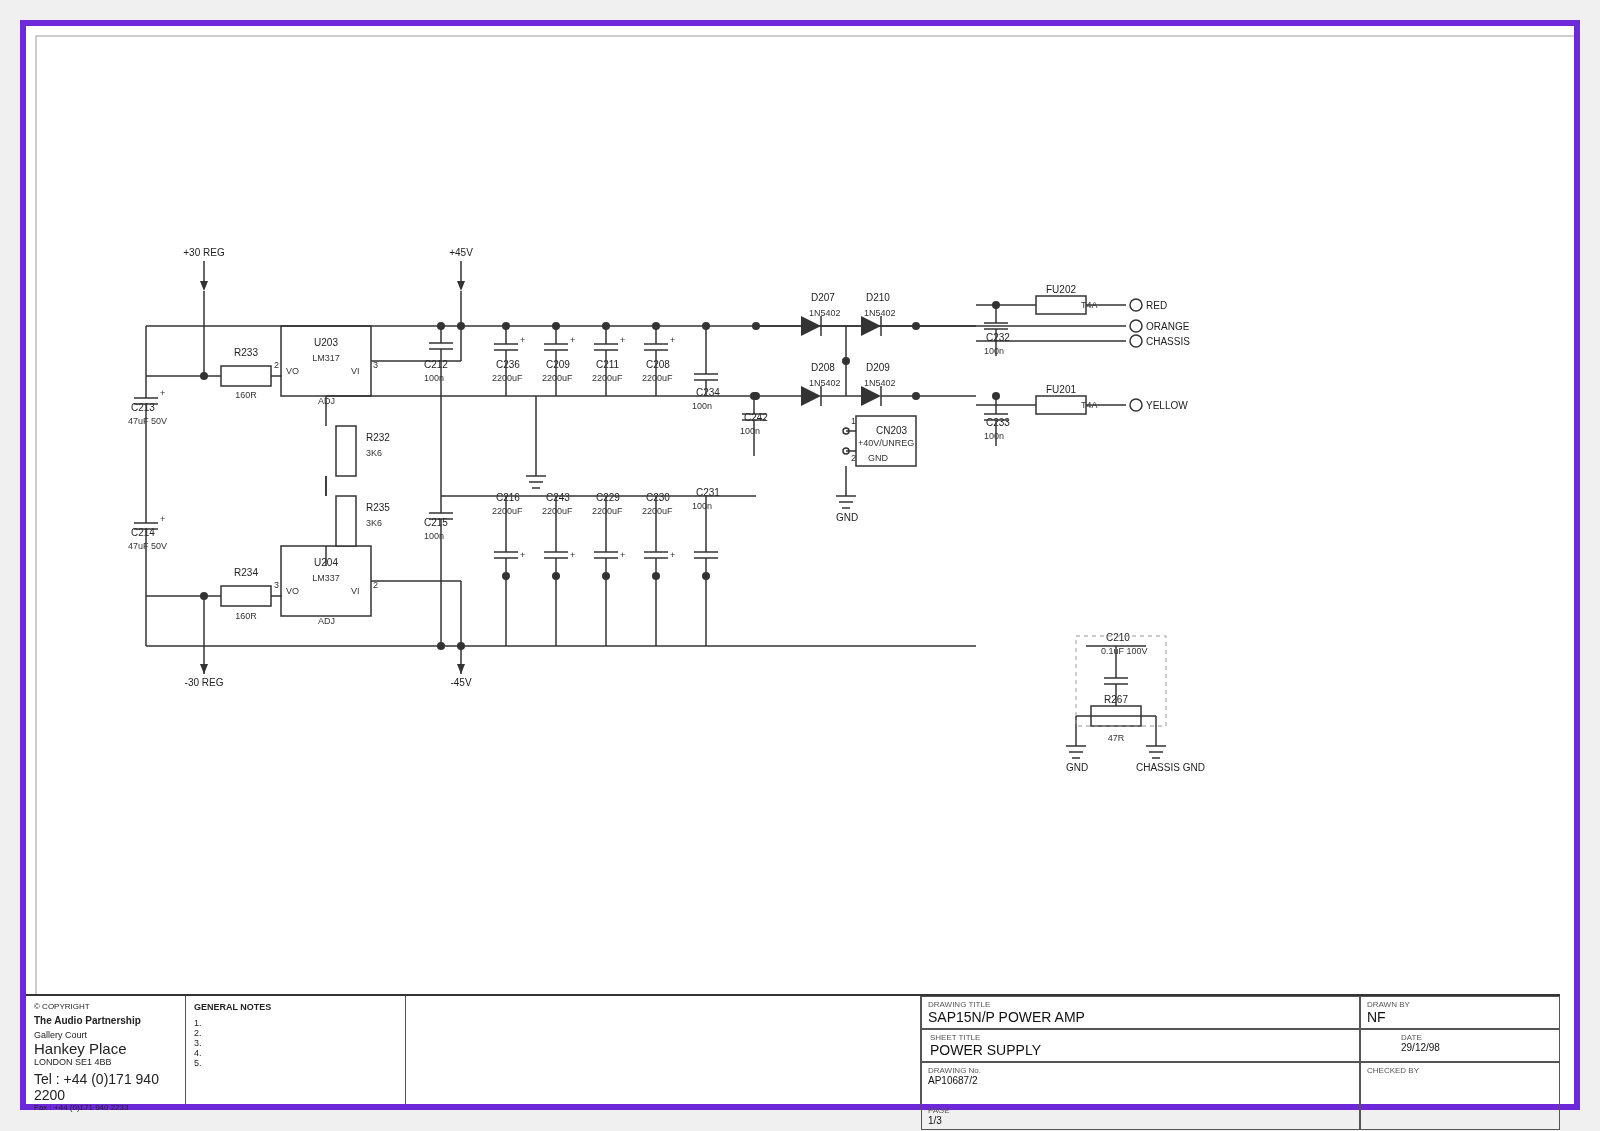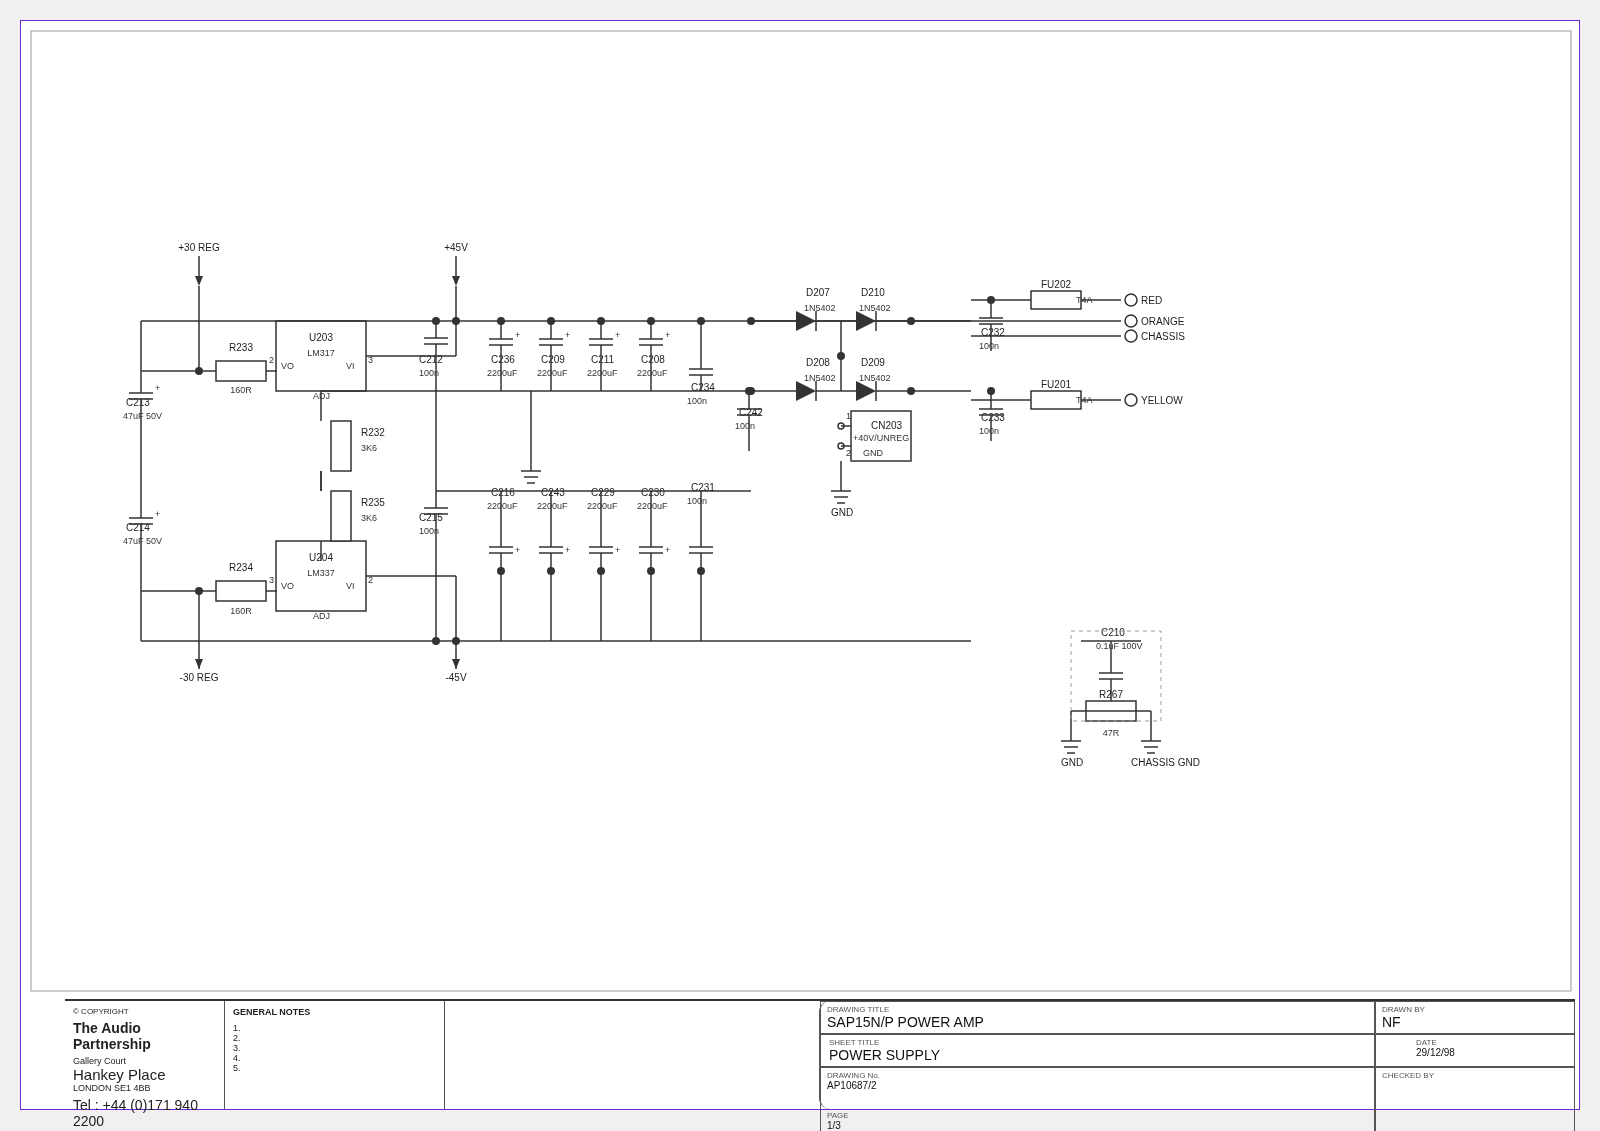--- a/index.html
+++ b/index.html
@@ -8,69 +8,67 @@
       height: 1131px;
       background: #f0f0f0;
       font-family: Arial, sans-serif;
       overflow: hidden;
     }
     #main-container {
       width: 1560px;
       height: 1090px;
       margin: 20px auto;
       background: #fff;
-      border: 1px solid #6d28d9;
+      border: 6px solid #6d28d9;
       position: relative;
     }
     
     #schematic-area {
       position: absolute;
       top: 0;
       left: 0;
       right: 0;
       bottom: 110px;
       background: #fff;
       overflow: hidden;
     }
     
     #title-block {
       position: absolute;
       bottom: 0;
       left: 0;
-      right: 4px;
+      right: 14px;
       height: 110px;
       border-top: 2px solid #333;
       display: flex;
       flex-direction: row;
-      margin-left: 44px;
     }
     .tb-copyright {
       width: 160px;
       border-right: 1px solid #555;
       padding: 6px 8px;
       font-size: 9px;
       color: #222;
     }
     .tb-notes {
       width: 220px;
       border-right: 1px solid #555;
       padding: 6px 8px;
       font-size: 9px;
       color: #222;
     }
     .tb-spacer {
       flex: 1;
     }
     .tb-right {
-      width: 756px;
+      width: 640px;
       border-left: 1px solid #555;
       display: grid;
       grid-template-columns: 1fr 200px;
       grid-template-rows: 1fr 1fr 1fr;
-      border-radius: 11px;
     }
     .tb-cell {
       border: 1px solid #555;
       padding: 3px 6px;
       font-size: 9px;
       color: #222;
     }
     .tb-cell-label {
       font-size: 8px;
       color: #555;
@@ -485,21 +483,21 @@
 
       <rect x="1050" y="610" width="90" height="90" stroke="#999" stroke-width="1" fill="none" stroke-dasharray="4"></rect>
 
     </svg>
   </div>
 
   <div id="title-block">
 
     <div class="tb-copyright">
       <div style="font-size:8px;margin-bottom:4px;">© COPYRIGHT</div>
-      <div style="font-size:14px;font-weight:bold;margin-bottom:4px;">The Audio Partnership</div>
+      <div style="font-size:10px;font-weight:bold;margin-bottom:4px;">The Audio Partnership</div>
       <div style="font-size:9px;">Gallery Court</div>
       <div style="font-size:15px;">Hankey Place</div>
       <div style="font-size:9px;margin-bottom:4px;">LONDON SE1 4BB</div>
       <div style="font-size:14px;">Tel : +44 (0)171 940 2200</div>
       <div style="font-size:8px;">Fax : +44 (0)171 940 2233</div>
     </div>
 
     <div class="tb-notes">
       <div style="font-size:9px;font-weight:bold;margin-bottom:6px;">GENERAL NOTES</div>
       <div style="font-size:9px;">1.</div>

